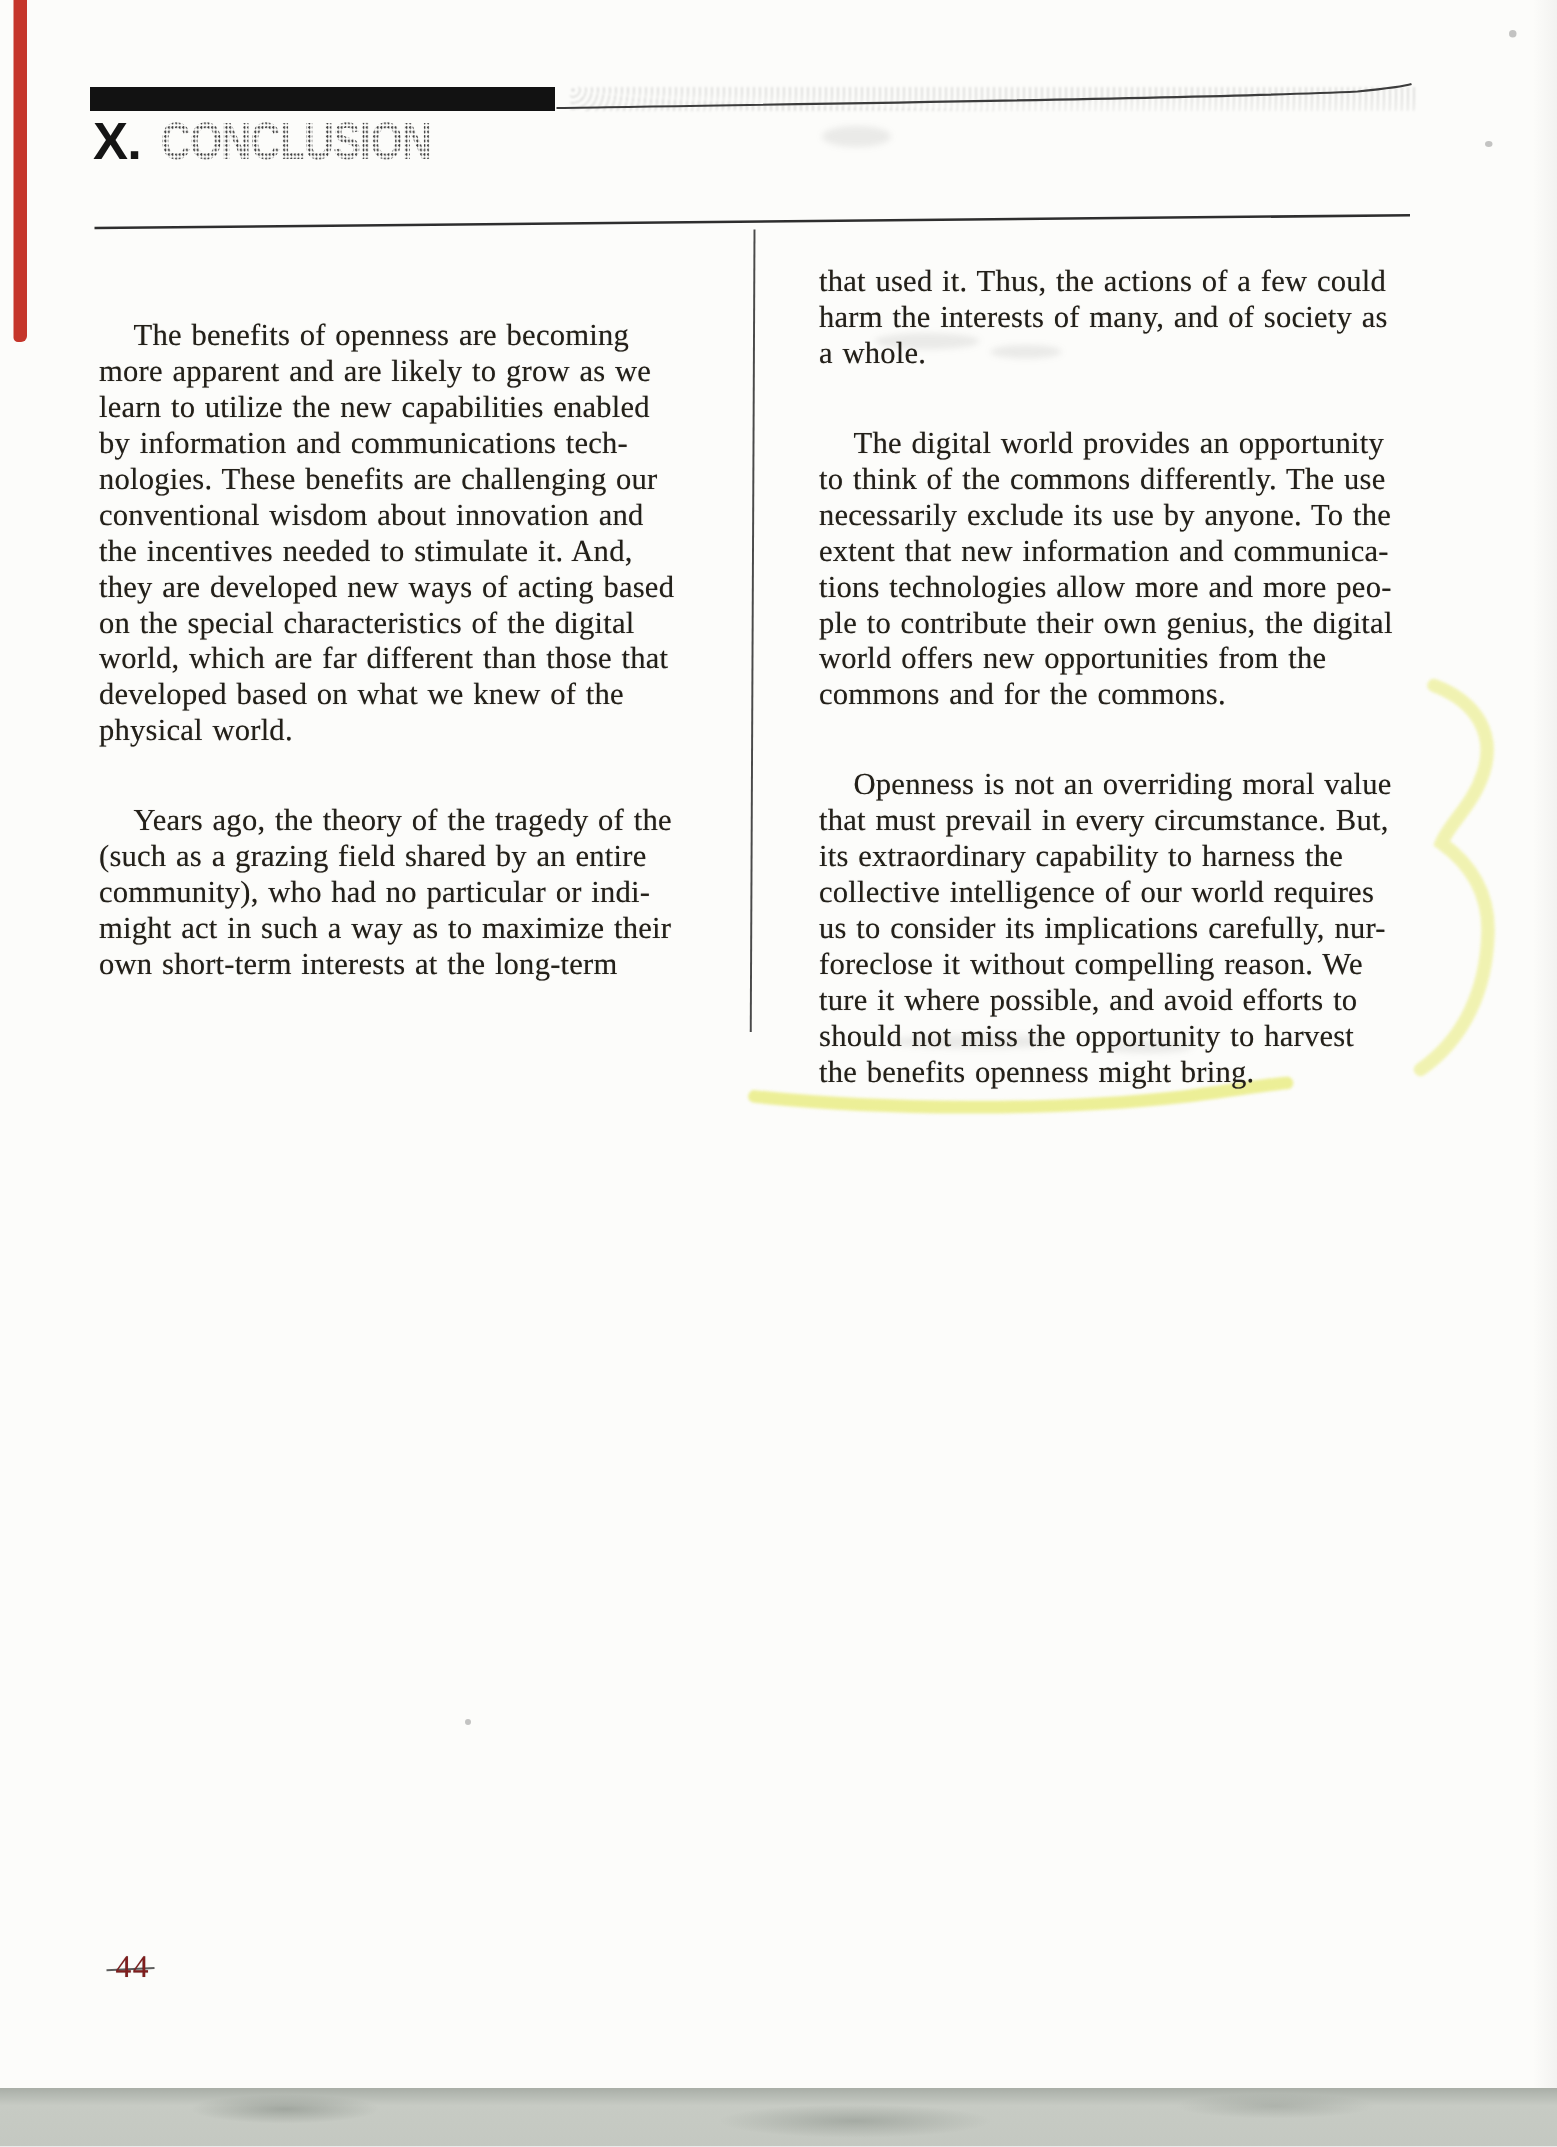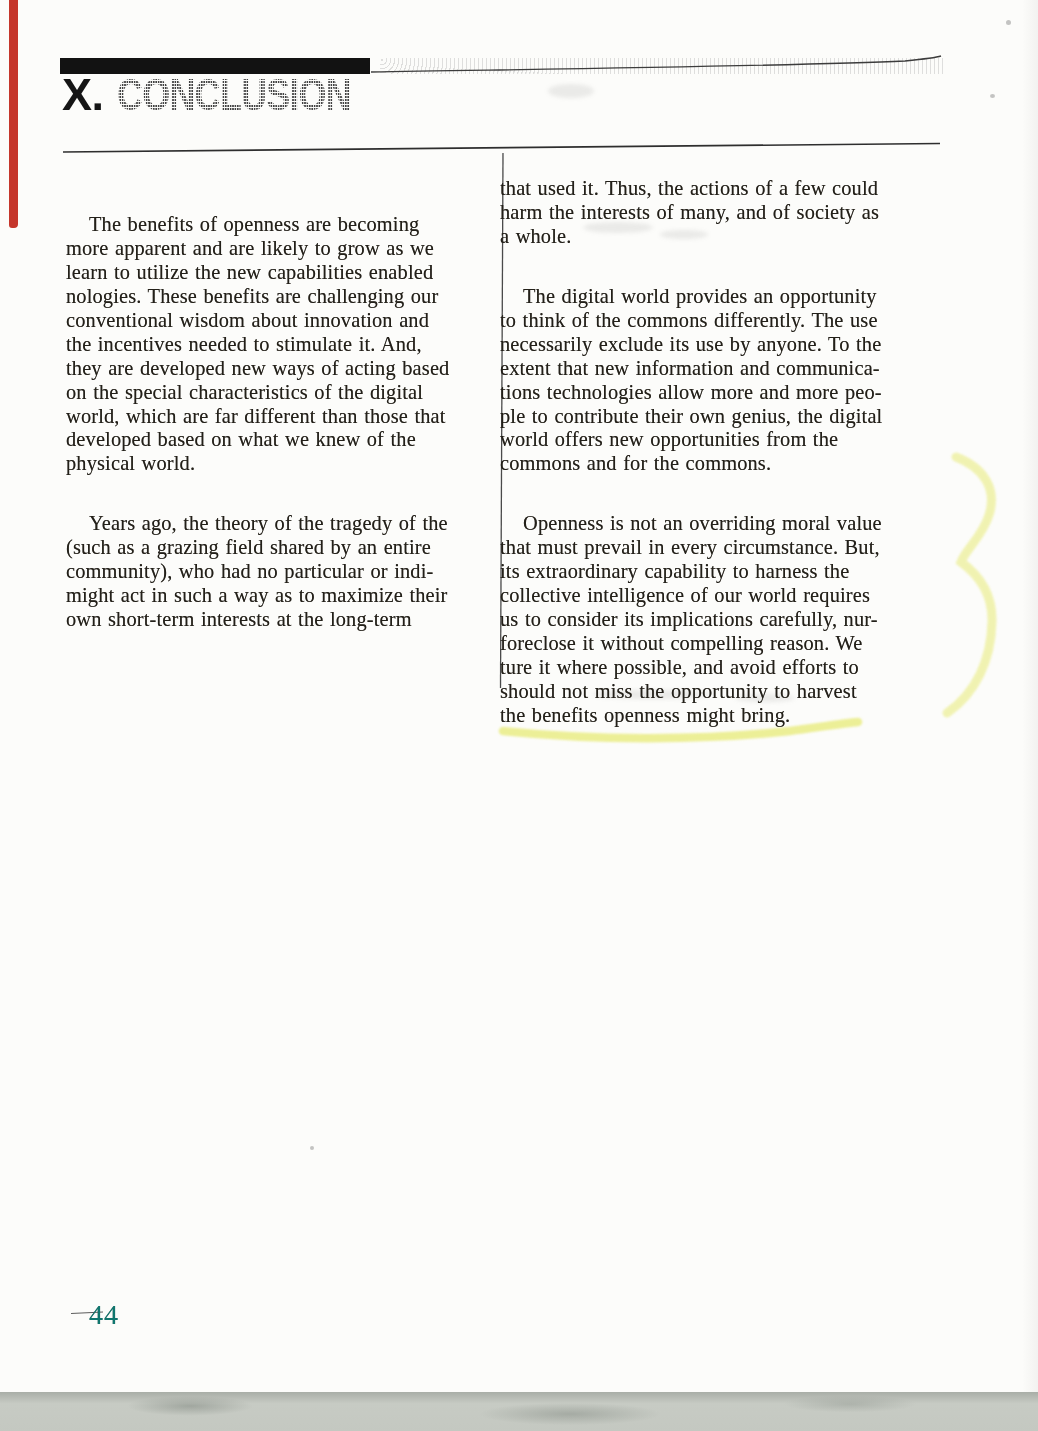--- a/index.html
+++ b/index.html
@@ -36,21 +36,21 @@
   .smudge{position:absolute; background:rgba(110,110,110,.12); filter:blur(2.2px); border-radius:50%;}
   .speck{position:absolute; background:rgba(90,90,90,.35); border-radius:50%; filter:blur(.5px);}
   
   .header-bar{
     position:absolute; left:60px; top:58px; width:310px; height:16px;
     background:#121212; filter:blur(.35px);
   }
   .section-title{
     position:absolute; left:62px; top:72px; height:48px;
     font-family:"Liberation Sans","DejaVu Sans",sans-serif;
-    font-weight:bold; font-size:45px; line-height:46px; white-space:nowrap;
+    font-weight:bold; font-size:35px; line-height:46px; white-space:nowrap;
     color:#151515; letter-spacing:-.5px;
   }
   .title-word{
     display:inline-block; transform:scaleX(.8); transform-origin:left;
     margin-left:13px; color:#6d6d6d; letter-spacing:-1px;
   }
   @supports ((-webkit-background-clip:text) or (background-clip:text)){
     .title-word{
       background-image:repeating-radial-gradient(circle at 1px 1px,#383838 0 .7px, rgba(125,125,125,.5) .8px 1.1px, transparent 1.2px 100%);
       background-size:3px 3px;
@@ -59,29 +59,28 @@
   }
   
   .col{
     position:absolute; top:177px; width:432px;
     font-size:20.4px; line-height:23.95px;
     color:var(--ink,#232019);
     letter-spacing:.15px; word-spacing:1.2px;
     text-shadow:0 0 .5px rgba(35,30,25,.5);
   }
   .col-left{left:66px;}
-  .col-right{left:500px;}
+  .col-right{left:546px;}
   .line{white-space:nowrap; height:23.95px;}
   .line.indent{text-indent:23px;margin-top:36px;}
   
   .page-number{
     position:absolute; left:77px; top:1299px;
-    font-size:28px; color:#0f766e; letter-spacing:1px;
+    font-size:21px; color:#7f1d1d; letter-spacing:1px;
     text-shadow:0 0 .5px rgba(35,30,25,.5);
-    margin-left:12px;
   }
   .overlay-svg{position:absolute; left:0; top:0;}
   .hl{filter:blur(1px);}
 </style>
 </head>
 <body>
 
 <div id="page">
 
   <div class="red-edge-mark"></div>
@@ -110,20 +109,21 @@
 
     <path class="hl" d="M956,457 C985,468 997,490 989,515 C982,537 966,549 961,562 C972,570 993,588 992,622 C991,660 976,693 947,713" stroke="var(--highlighter,#eef0a0)" stroke-width="9" stroke-linecap="round" fill="none" opacity=".8"></path>
 
     <path class="hl" d="M503,731 C590,740 700,741 790,731 C820,727 845,723 858,722" stroke="var(--highlighter-strong,#eaed86)" stroke-width="8.5" stroke-linecap="round" fill="none" opacity=".85"></path>
   </svg>
 
   <div class="col col-left">
       <div class="line indent">The benefits of openness are becoming</div>
       <div class="line">more apparent and are likely to grow as we</div>
       <div class="line">learn to utilize the new capabilities enabled</div>
+      <div class="line">by information and communications tech-</div>
       <div class="line">nologies. These benefits are challenging our</div>
       <div class="line">conventional wisdom about innovation and</div>
       <div class="line">the incentives needed to stimulate it. And,</div>
       <div class="line">they are developed new ways of acting based</div>
       <div class="line">on the special characteristics of the digital</div>
       <div class="line">world, which are far different than those that</div>
       <div class="line">developed based on what we knew of the</div>
       <div class="line">physical world.</div>
       <div class="line indent">Years ago, the theory of the tragedy of the</div>
       <div class="line">(such as a grazing field shared by an entire</div>

